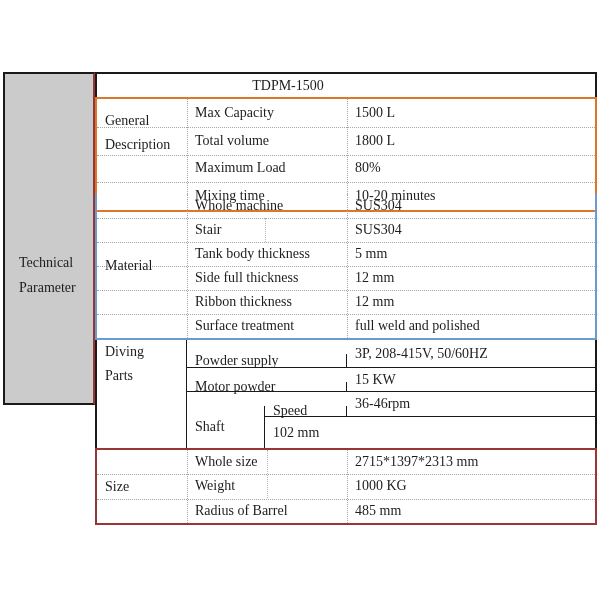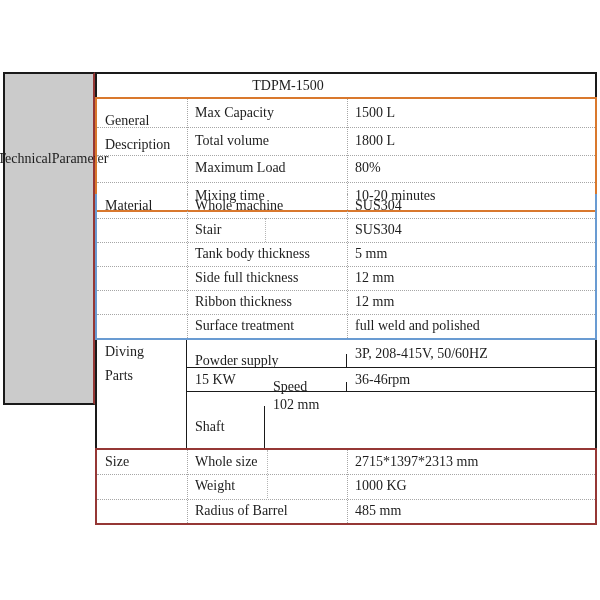--- a/index.html
+++ b/index.html
@@ -4,21 +4,21 @@
 <style>
   * { margin:0; padding:0; box-sizing:border-box; }
   html,body { width:600px; height:600px; background:#ffffff; }
   body { position:relative; font-family:"Liberation Serif","DejaVu Serif",serif; color:#1d1d1d; font-size:14px; }
 
   .sheet { position:absolute; left:3px; top:72px; width:594px; height:453px; }
 
   
   .tp-col { position:absolute; left:0; top:0; width:92px; height:333px;
             background:#cbcbcb; border:2px solid #1a1a1a; border-right:2px solid #953735;
-            display:flex; flex-direction:row; justify-content:center; padding:72px 0 0 8px; }
+            display:flex; flex-direction:column; justify-content:center; padding:72px 0 0 14px; }
   .tp-col span { display:block; line-height:25px; }
 
   
   .box { position:absolute; left:92px; width:502px; }
   .hdr { top:0; height:25px; border:2px solid #1a1a1a; border-bottom:none;
          display:flex; align-items:center; justify-content:center; padding-right:116px; }
   .sec { display:grid; }
   .sec-gd   { top:25px;  height:115px;  border:2px solid #d9782d;
               grid-template-columns:90px 160px 1fr; grid-template-rows:repeat(4,1fr); }
   .sec-mat  { top:122px; height:146px; border:2px solid #699bd2; border-top:none;
@@ -30,21 +30,21 @@
   .sec { position:absolute; }
 
   
   .ov { position:absolute; pointer-events:none; }
   .hl { left:0; right:0; border-top:1px dotted #a6a6a6; }
   .vl { top:0; bottom:0; border-left:1px dotted #a6a6a6; }
   .vshort { border-left:1px dotted #b5b5b5; }
 
   
   .cell { display:flex; align-items:center; padding:0 4px 0 8px; white-space:nowrap; position:relative; }
-  .lbl  { flex-direction:column; align-items:flex-start; justify-content:flex-start; }
+  .lbl  { flex-direction:column; align-items:flex-start; justify-content:center; }
   .lbl span { line-height:24px; }
   .lbl-gd { grid-row:1/5; grid-column:1; justify-content:flex-start; padding-top:10px; }
   .lbl-mat { grid-row:1/7; grid-column:1; }
   .lbl-div { grid-row:1/5; grid-column:1; justify-content:flex-start; 
              border-right:1px solid #1a1a1a; }
   .lbl-size { grid-row:1/4; grid-column:1; }
 
   
   .sb { border-bottom:1px solid #1a1a1a; }
   .sr { border-right:1px solid #1a1a1a;margin-top:14px; }
@@ -111,20 +111,21 @@
     <div class="cell">full weld and polished</div>
   </div>
 
   <div class="box sec sec-div">
     <div class="cell lbl lbl-div">
       <span>Diving</span>
       <span>Parts</span>
     </div>
     <div class="cell span2 sb sr">Powder supply</div>
     <div class="cell sb">3P, 208-415V, 50/60HZ</div>
+    <div class="cell span2 sb sr">Motor powder</div>
     <div class="cell sb">15 KW</div>
     <div class="cell shaft-cell sr">Shaft</div>
     <div class="cell sb sr">Speed</div>
     <div class="cell sb">36-46rpm</div>
     <div class="cell">102 mm</div>
   </div>
 
   <div class="box sec sec-size">
     <div class="ov hl" style="top:33.33%"></div>
     <div class="ov hl" style="top:66.67%"></div>

